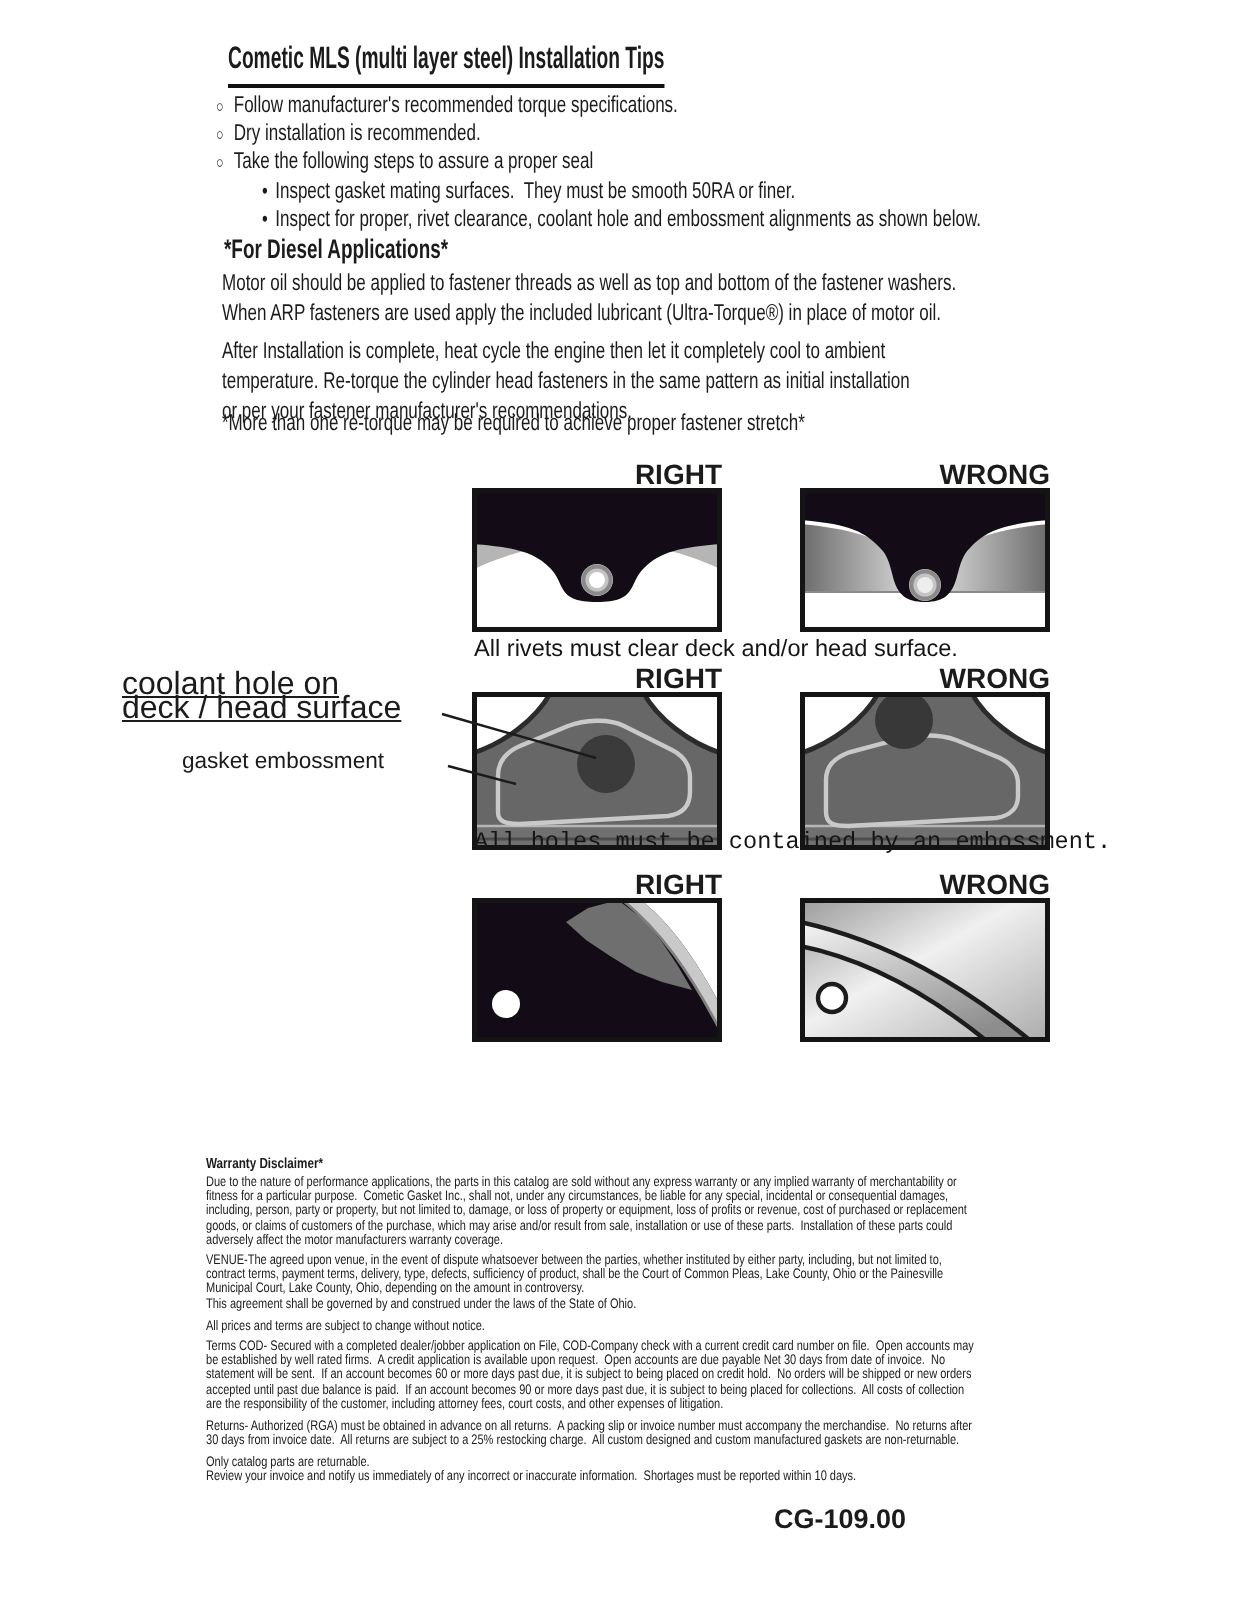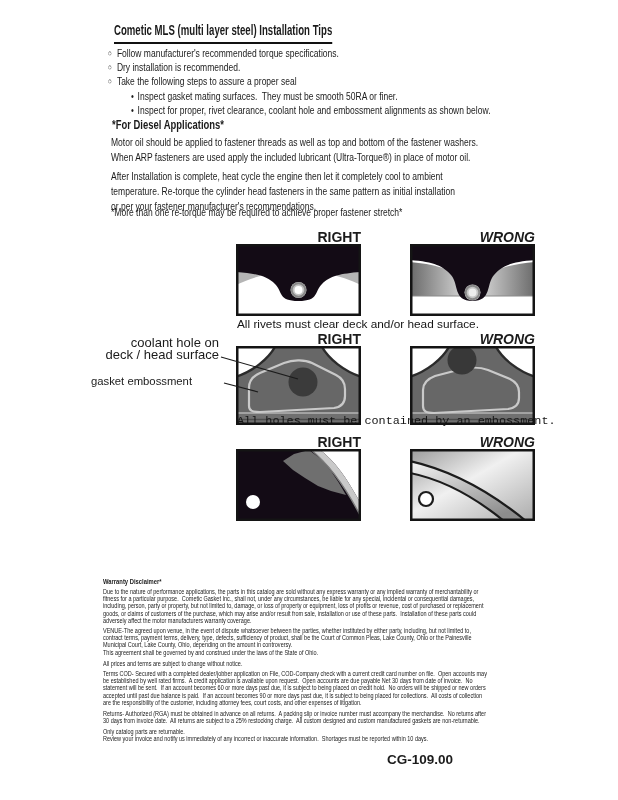--- a/index.html
+++ b/index.html
@@ -24,29 +24,29 @@
   
   .dieselhead { left:112px; top:117px; font-size:13.5px; font-weight:bold;
                 transform:scaleX(0.70); transform-origin:0 0; white-space:nowrap; }
   .para { left:111px; width:640px; font-size:11.5px; line-height:15px;
           transform:scaleX(0.74); transform-origin:0 0; }
   .p1 { top:135px; } .p2 { top:169px; } .pnote { top:205px; }
 
   
   .rwlabel { width:125px; text-align:right; font-weight:bold; font-size:14px; }
   .lab-r1 { top:229px; } .lab-r2 { top:331px; } .lab-r3 { top:434px; }
-  .col1 { left:236px; } .col2 { left:410px;font-style:italic; }
+  .col1 { left:236px; } .col2 { left:400px; }
   .dbox { width:125px; } 
   .box-r1 { top:244px; height:72px; } .box-r2 { top:346px; height:79px; } .box-r3 { top:449px; height:72px; }
   .dbox svg { display:block; width:125px; }
   .caption { left:237px; font-size:11.8px; line-height:13.2px; color:#151515; }
   .cap1 { top:318px; } .cap2 { top:415px;font-family:Liberation Mono, monospace; } .cap3 { top:521px; }
 
   
-  .side1 { left:61px; top:337px; width:158px; text-align:right; font-size:13px; line-height:12.3px; }
+  .side1 { left:61px; top:337px; width:158px; font-size:16px; line-height:12.3px;text-decoration:underline; }
   .side2 { left:61px; top:375px; width:161px; text-align:center; font-size:11.3px; }
   .leaders { left:0; top:330px; }
 
   
   .disc-h { left:103px; top:577px; font-size:7.3px; font-weight:bold;
             transform:scaleX(0.8); transform-origin:0 0; white-space:nowrap; }
   .disc { left:103px; width:660px; font-size:6.9px; line-height:7.2px;
           transform:scaleX(0.8); transform-origin:0 0; }
   .d1 { top:588px; } .d2 { top:627px; } .d3 { top:660px; }
   .d4 { top:670px; } .d5 { top:710px; } .d6 { top:728px; }

